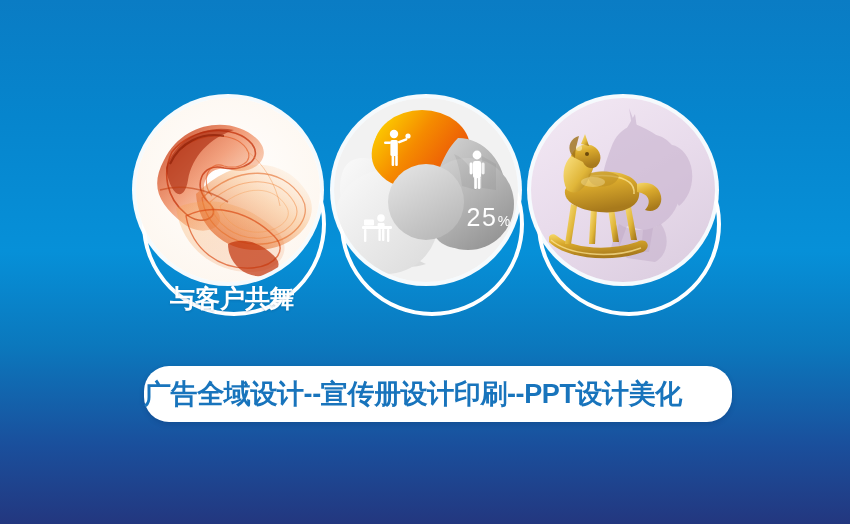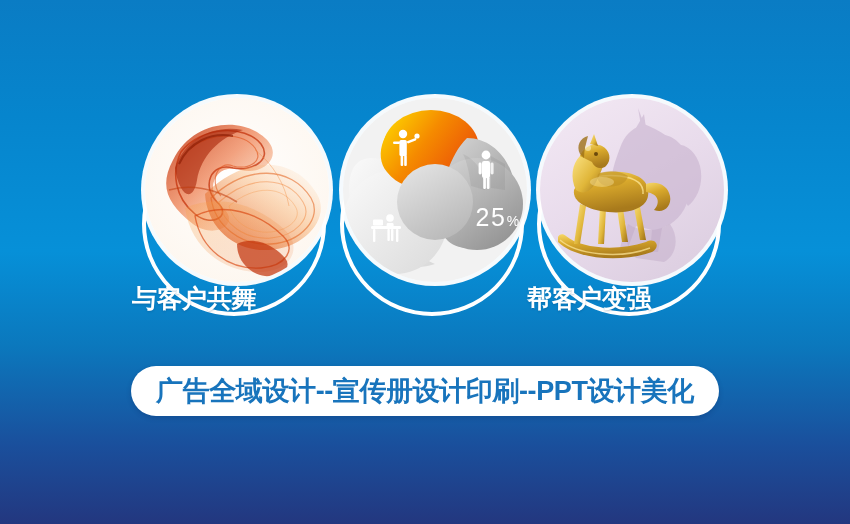--- a/index.html
+++ b/index.html
@@ -45,57 +45,57 @@
     width:184px; height:184px;
     border-radius:50%;
     border:4px solid #ffffff;
     background:transparent;
     z-index:1;
   }
 
   
   .photo {
     position:absolute;
-    left:13px; top:8px;
+    left:4px; top:8px;
     width:184px; height:184px;
     border-radius:50%;
     overflow:hidden;
     z-index:2;
     box-shadow:0 0 0 4px rgba(255,255,255,0.96);
     background:#fff;
   }
   .photo svg { display:block; width:184px; height:184px; }
 
   
   .circle-label {
     position:absolute;
     left:0; top:196px;
     width:200px;
+    text-align:center;
     color:#ffffff;
     font-size:25px;
     font-weight:bold;
     letter-spacing:0px;
     line-height:1;
     z-index:3;
     text-shadow:0 1px 2px rgba(0,50,100,0.25);
     white-space:nowrap;
   }
   .circle-label .head { font-weight:600; }
   .circle-label .tail { font-weight:900; letter-spacing:-0.5px; }
 
   
   .banner {
     position:absolute;
-    left:131px; top:366px;
-    width:588px; height:50px;
+    left:144px; top:366px;
+    width:588px; height:56px;
     background:#ffffff;
     border-radius:25px;
     display:flex;
     align-items:center;
-    justify-content:center;
     box-shadow:0 2px 5px rgba(0,30,80,0.22);
     z-index:4;
   }
   .banner-text {
     color:#1874bc;
     font-size:27px;
     font-weight:bold;
     letter-spacing:-0.4px;
     white-space:nowrap;
     line-height:1;
@@ -296,23 +296,20 @@
 
             <path d="M106,86 C118,82 128,88 130,98 C132,108 124,116 114,112 C120,106 120,96 106,94 Z" fill="url(#gold)"></path>
 
             <path d="M58,76 C66,72 80,72 88,78 C86,86 76,90 66,88 C60,86 56,82 58,76 Z" fill="#b98c22" opacity="0.55"></path>
 
             <circle cx="48" cy="50" r="3" fill="#fff4c4" opacity="0.55"></circle>
             <ellipse cx="62" cy="84" rx="12" ry="5" fill="#fff2bb" opacity="0.35"></ellipse>
           </g>
         </svg>
       </div>
-      <div class="circle-label">
-        <span class="head">帮客户</span><span class="tail">变强</span>
-      </div>
     </div>
 
   </div>
 
   <div class="banner">
     <span class="banner-text">广告全域设计--宣传册设计印刷--PPT设计美化</span>
   </div>
 
 </div>
 

